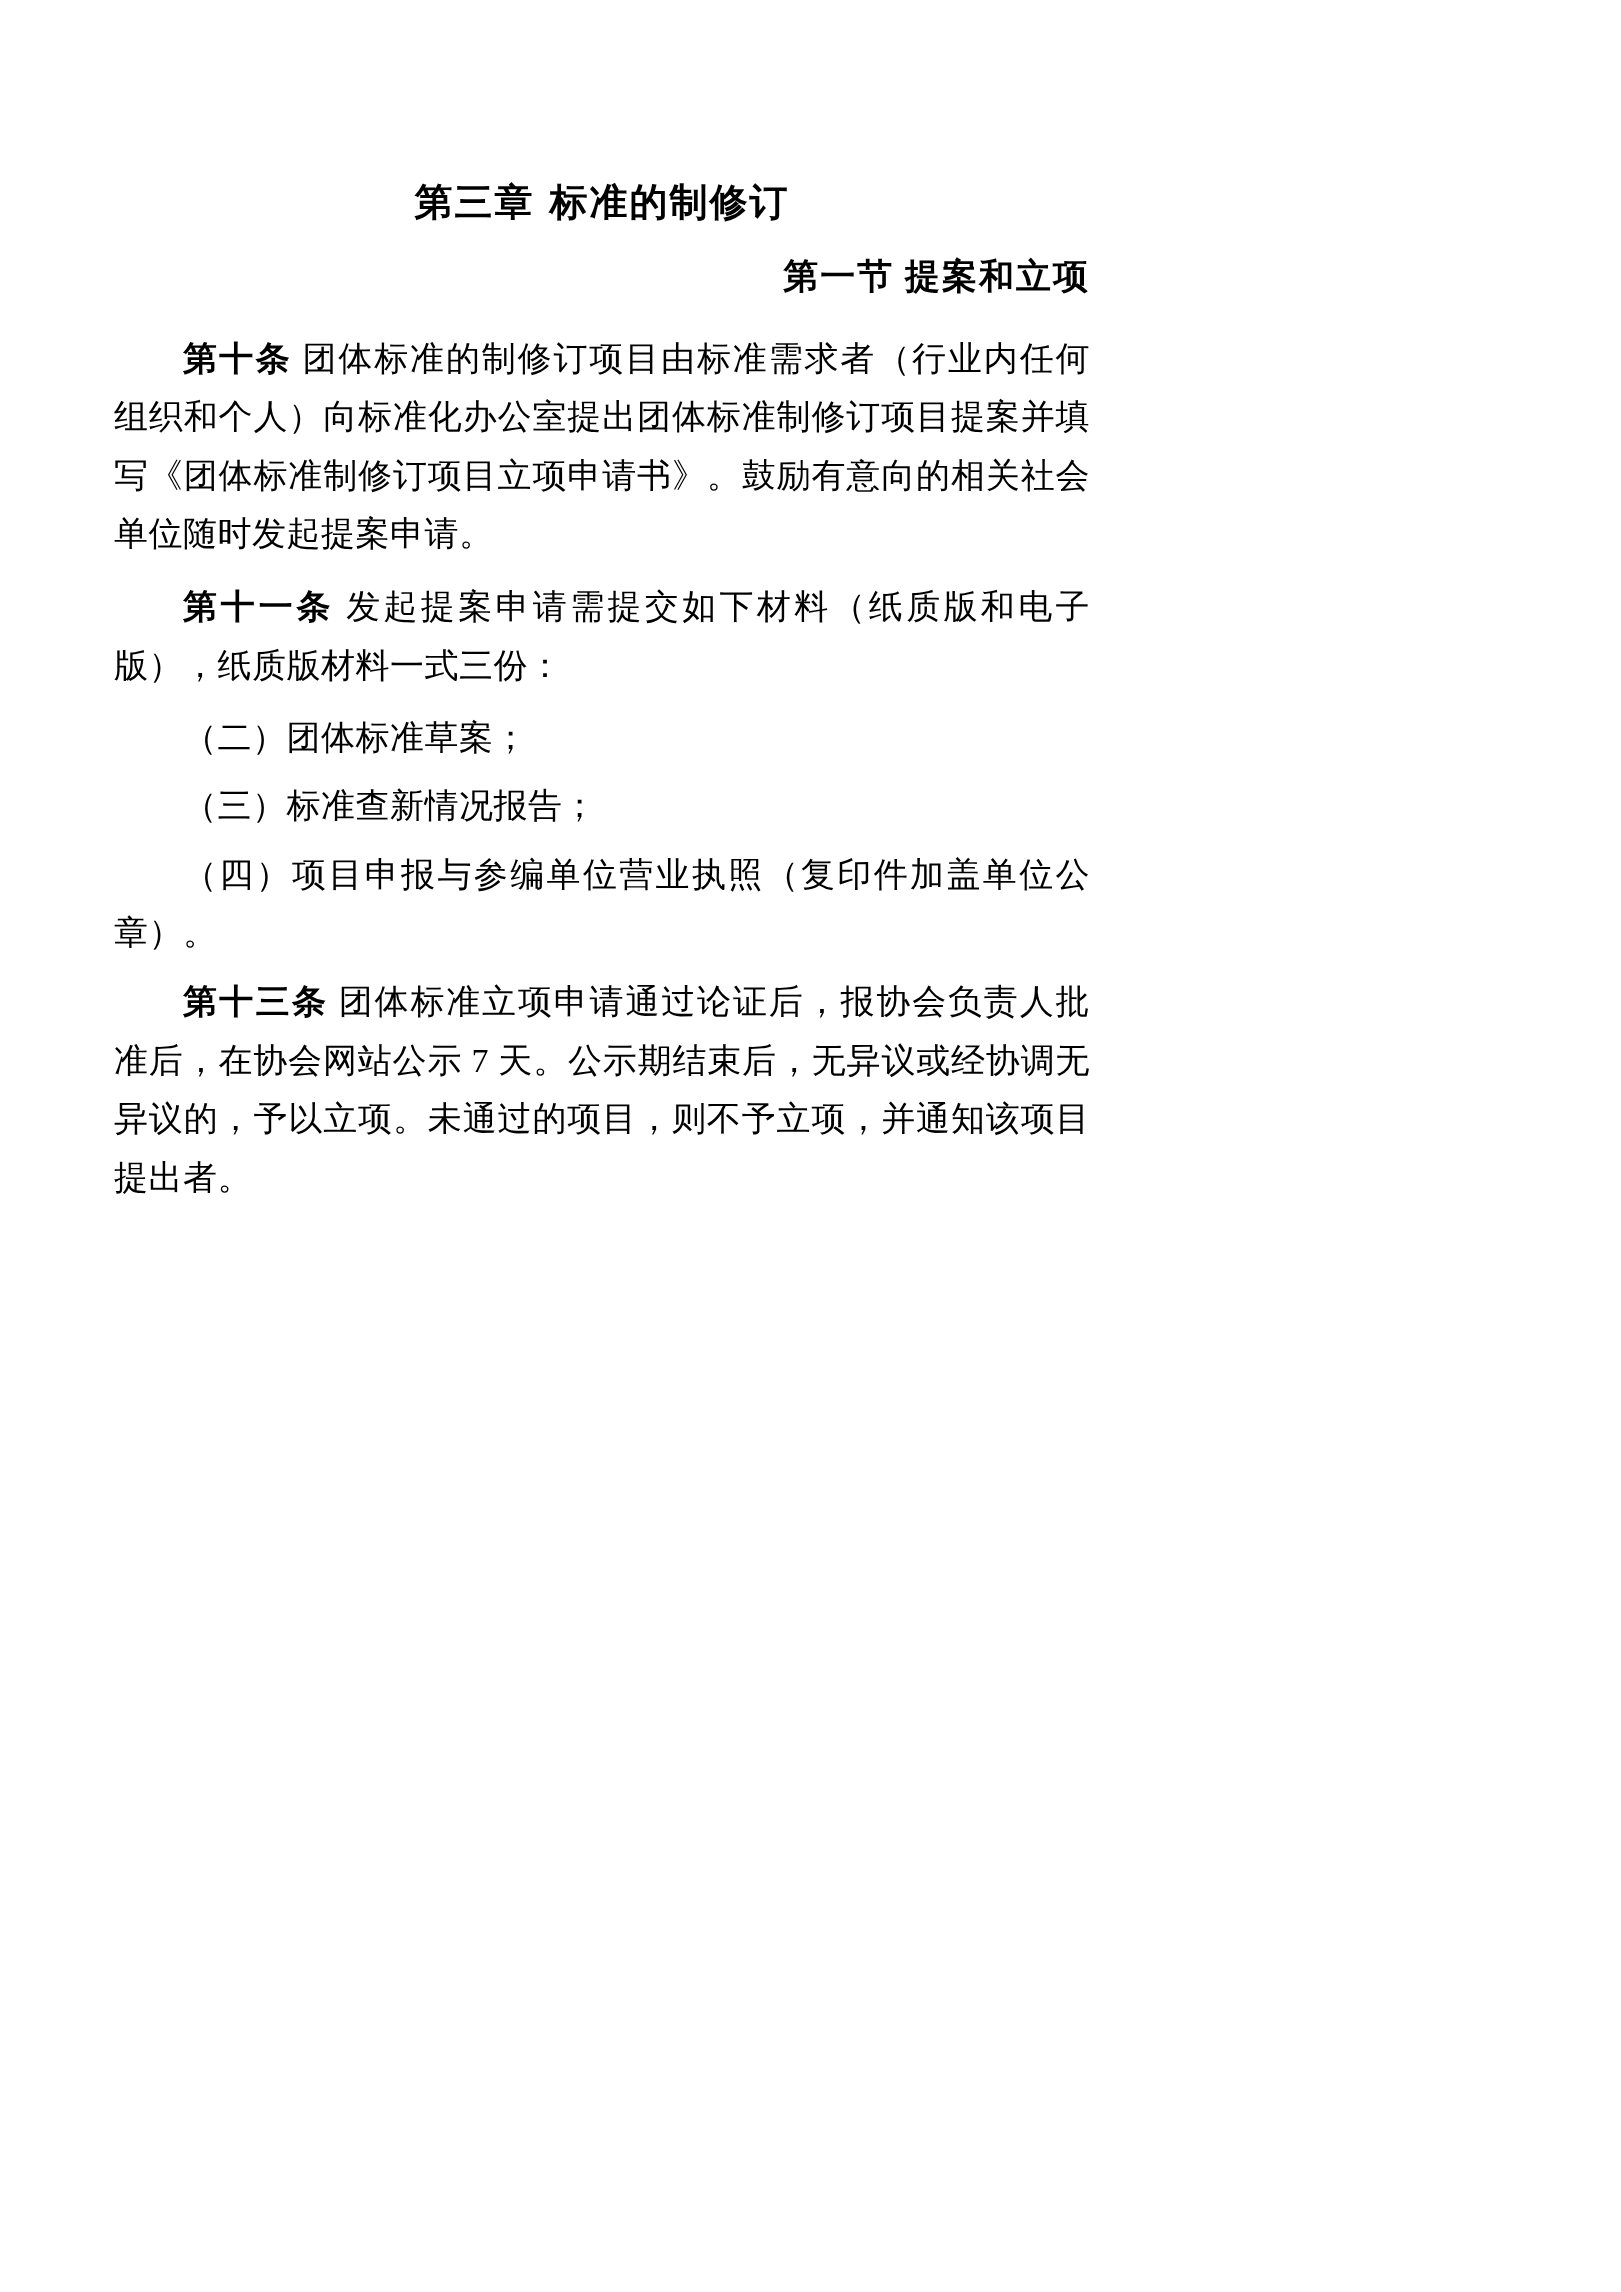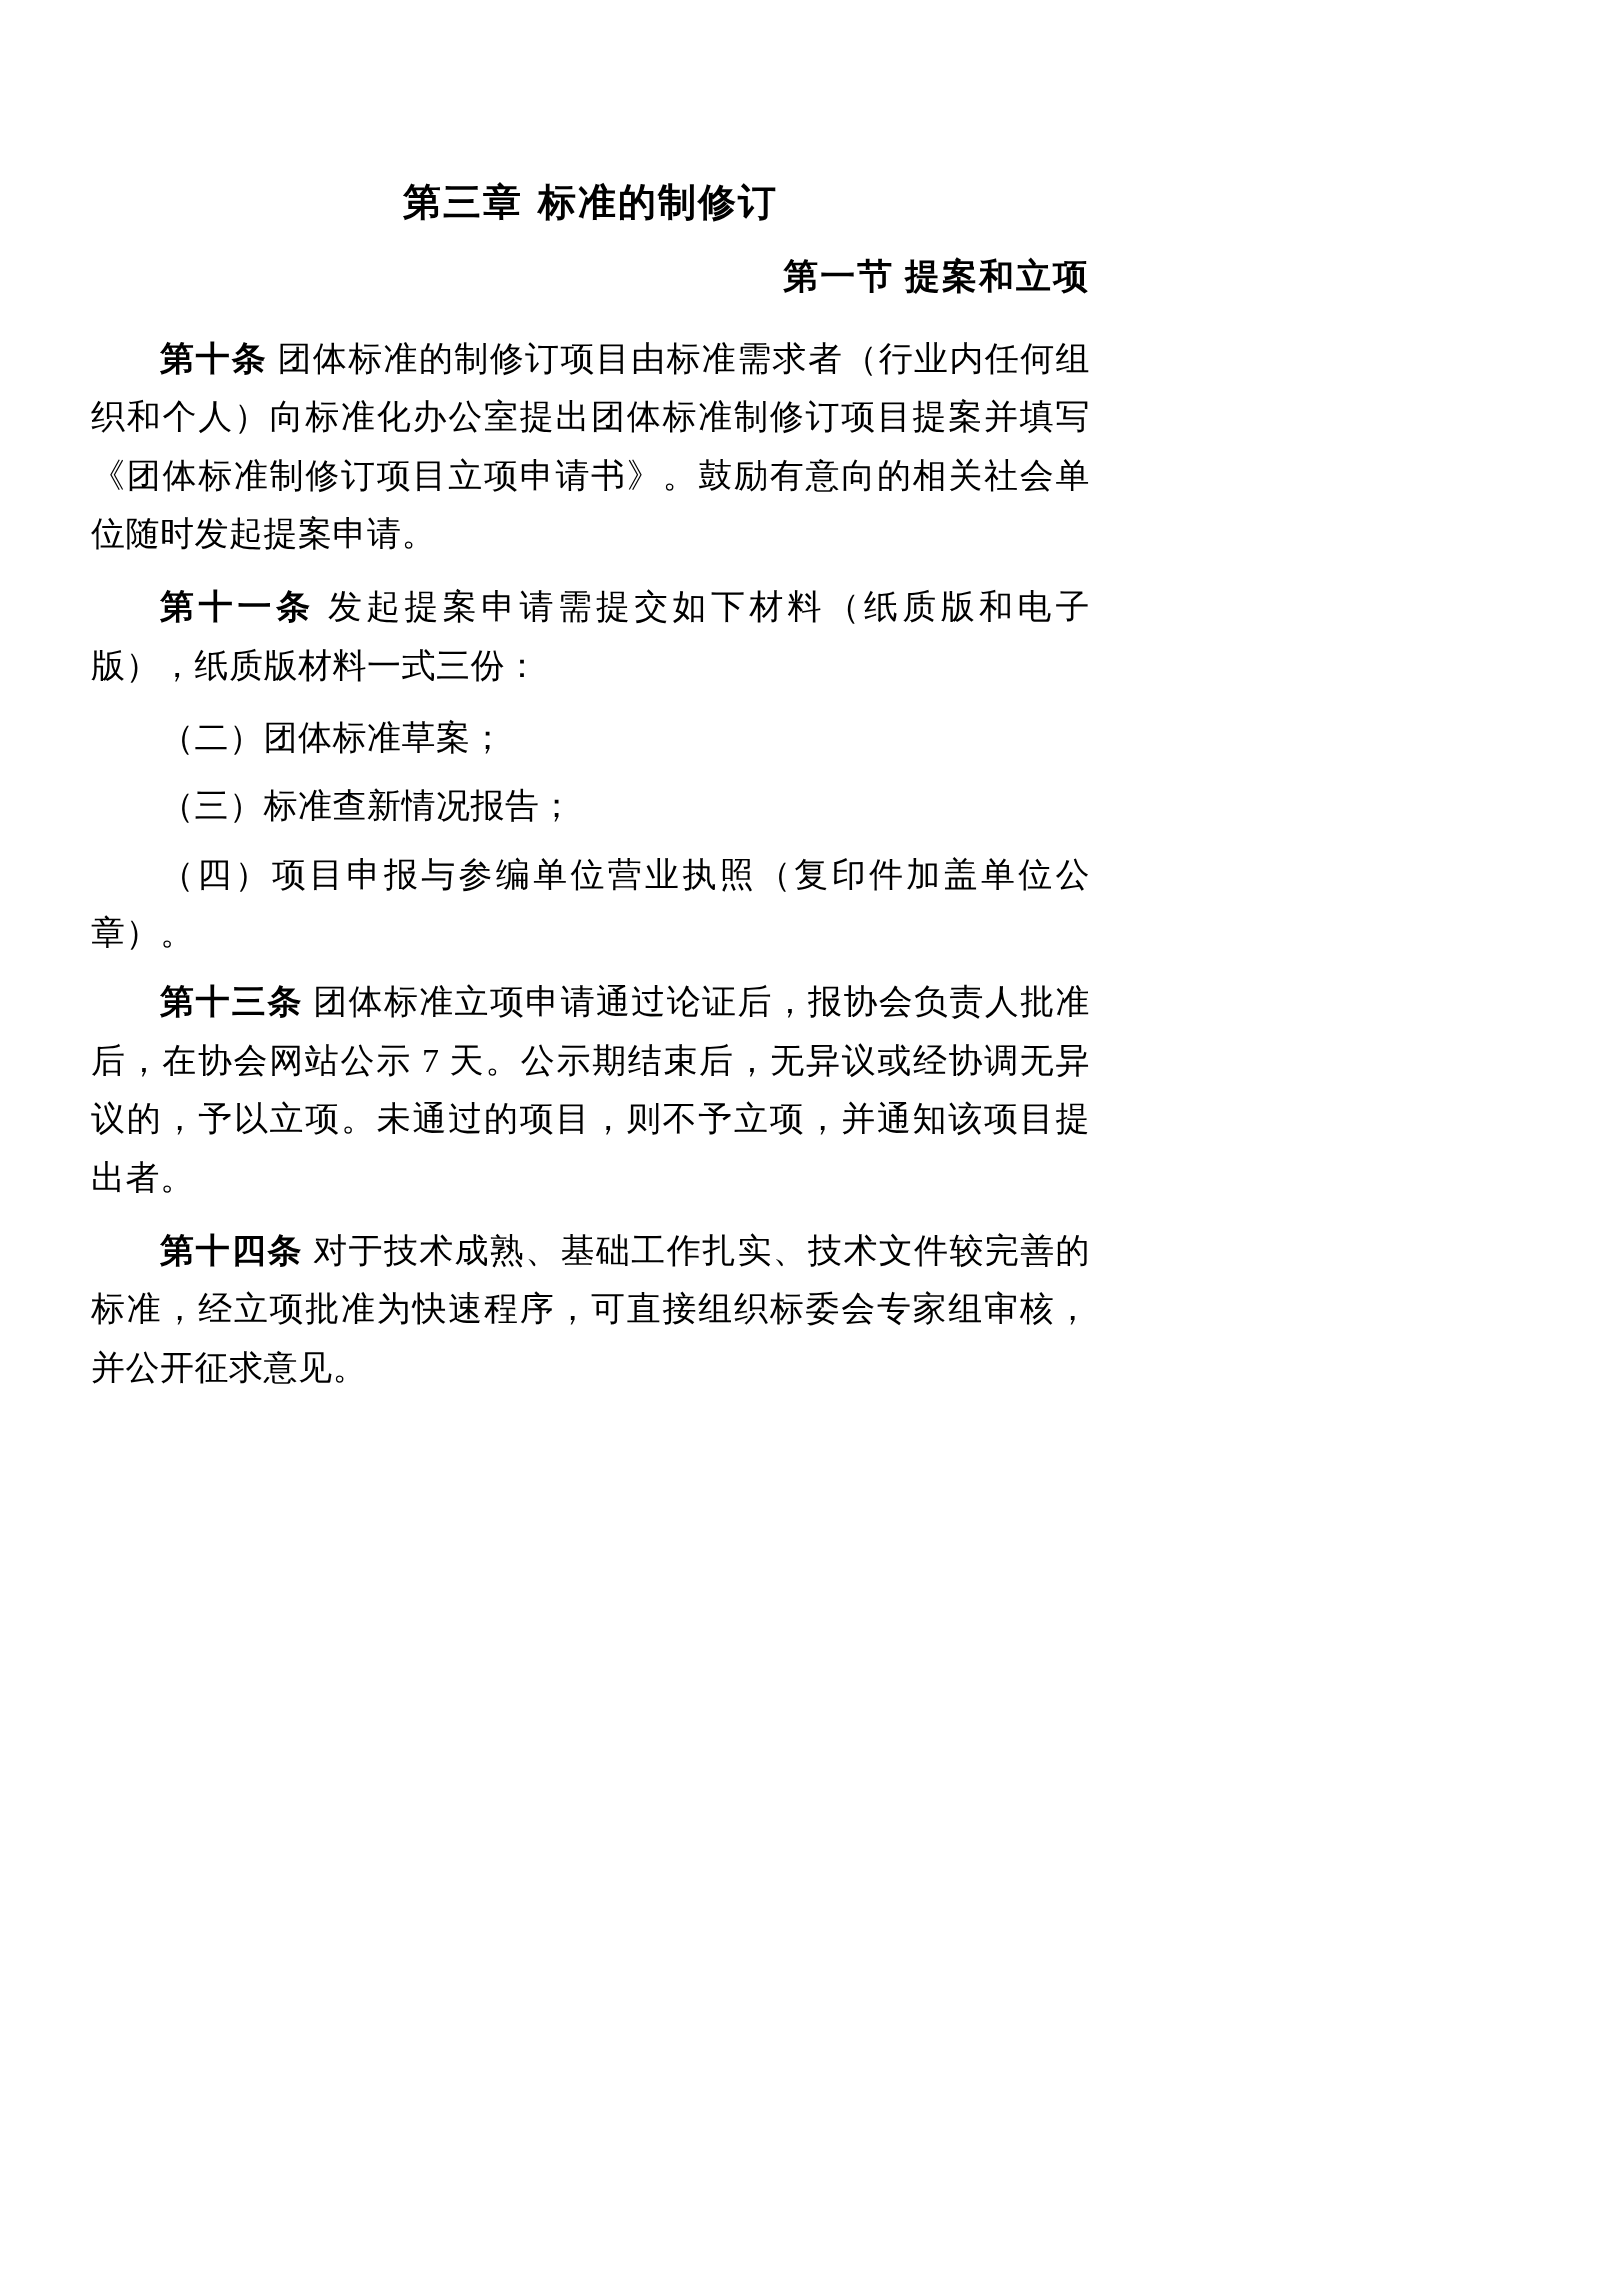--- a/index.html
+++ b/index.html
@@ -12,21 +12,21 @@
     height: 2293px;
     font-family: "Liberation Serif", "DejaVu Serif", serif;
     color: #000000;
     overflow: hidden;
   }
   .page {
     position: relative;
     width: 1301px;
     height: 2293px;
     box-sizing: border-box;
-    padding: 176px 211px 157px 91px;
+    padding: 176px 211px 157px 114px;
   }
   .chapter-title {
     text-align: center;
     font-size: 38px;
     font-weight: bold;
     letter-spacing: 2px;
     line-height: 1.4;
     margin: 0 0 9.8px 0;
     font-family: "DejaVu Sans", "Liberation Sans", sans-serif;
   }
@@ -82,18 +82,15 @@
 
   <p class="item">（二）团体标准草案；</p>
   <p class="item">（三）标准查新情况报告；</p>
   <p class="item">（四）项目申报与参编单位营业执照（复印件加盖单位公章）。</p>
 
 
   <p class="para">
     <span class="lead">第十三条</span><span> 团体标准立项申请通过论证后，报协会负责人批准后，在协会网站公示 7 天。公示期结束后，无异议或经协调无异议的，予以立项。未通过的项目，则不予立项，并通知该项目提出者。</span>
   </p>
 
-  <p class="para">
-    <span class="lead">第十四条</span><span> 对于技术成熟、基础工作扎实、技术文件较完善的标准，经立项批准为快速程序，可直接组织标委会专家组审核，并公开征求意见。</span>
-  </p>
 
 </div>
 
 
 </body></html>

